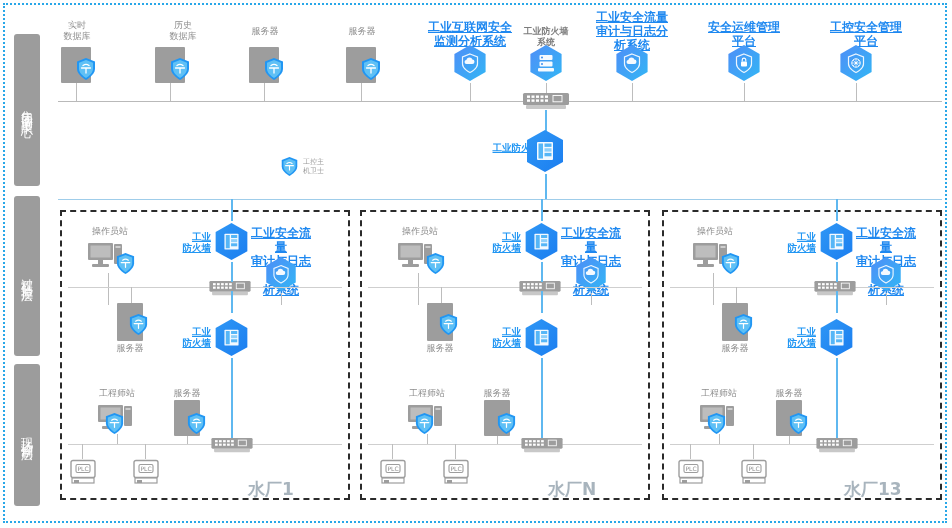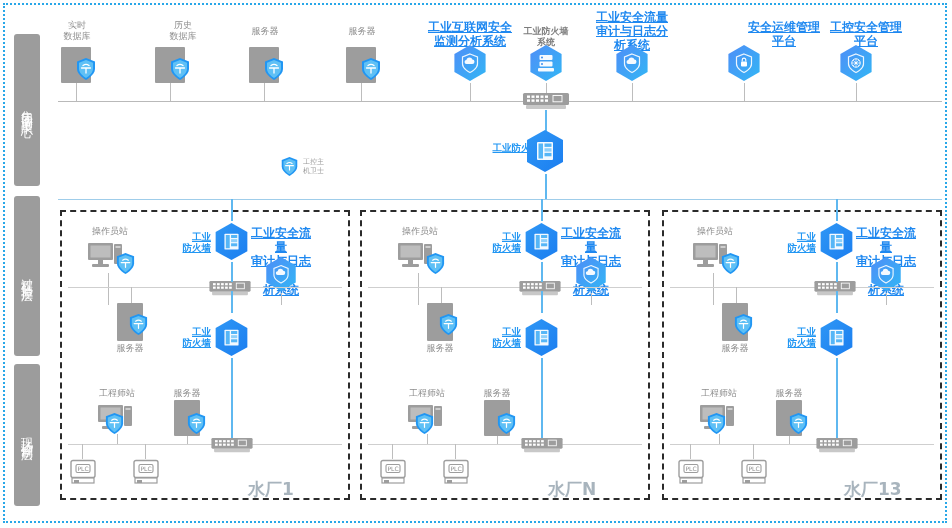--- a/index.html
+++ b/index.html
@@ -169,21 +169,21 @@
             <stop offset="1" stop-color="#32b6f5"></stop>
           </linearGradient>
         </defs>
         <path d="M18 1 L33.6 10 V28 L18 37 L2.4 28 V10 Z" fill="url(#g3)"></path>
         <path d="M18 10 L25.5 13 V20 C25.5 25 18 28.5 18 28.5 C18 28.5 10.5 25 10.5 20 V13 Z" fill="none" stroke="#ffffff" stroke-width="1.2" opacity=".9"></path>
         <path d="M14.5 20 q-2 0 -2 -2 q0 -1.8 1.9 -2 q.4 -2.6 3.1 -2.6 q2.3 0 2.9 2.1 q2.1 .1 2.1 2.2 q0 2.3 -2.2 2.3 Z" fill="#ffffff" opacity=".95"></path>
       </svg>
   </div>
   <div class="vline grey" style="left:632px;top:83px;height:18px;"></div>
 
-  <div class="lbl blue" style="left:738px;top:20px;width:92px;">安全运维管理
+  <div class="lbl blue" style="left:698px;top:20px;width:92px;">安全运维管理
 平台</div>
   <div class="hex" style="left:726px;top:44px;">
     <svg width="36" height="40" viewBox="0 0 36 40">
         <defs>
           <linearGradient id="g4" x1="0" y1="0" x2="1" y2="1">
             <stop offset="0" stop-color="#4f8ef7"></stop>
             <stop offset="1" stop-color="#32b6f5"></stop>
           </linearGradient>
         </defs>
         <path d="M18 1 L33.6 10 V28 L18 37 L2.4 28 V10 Z" fill="url(#g4)"></path>

